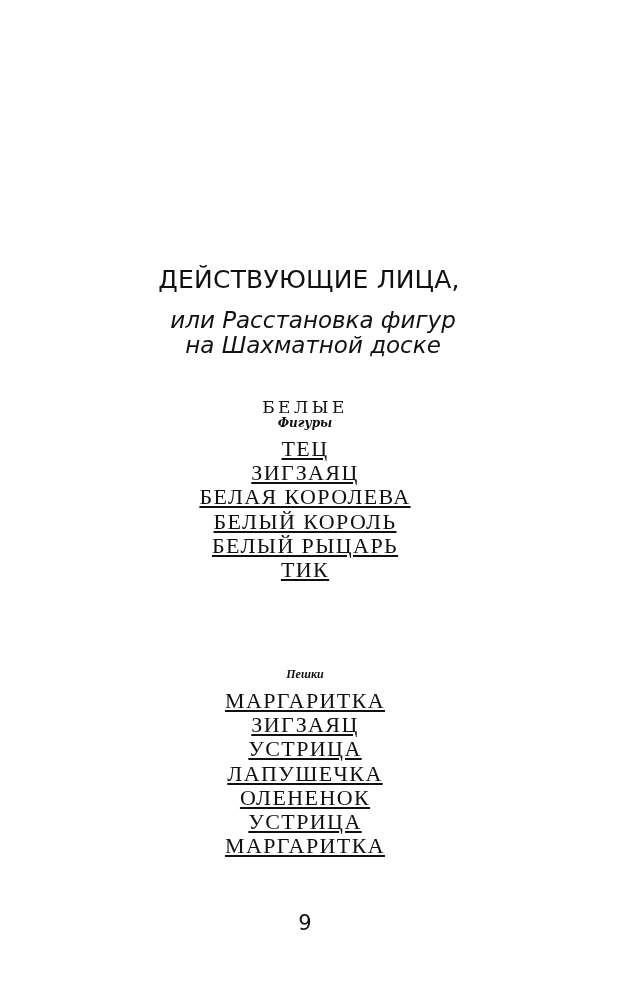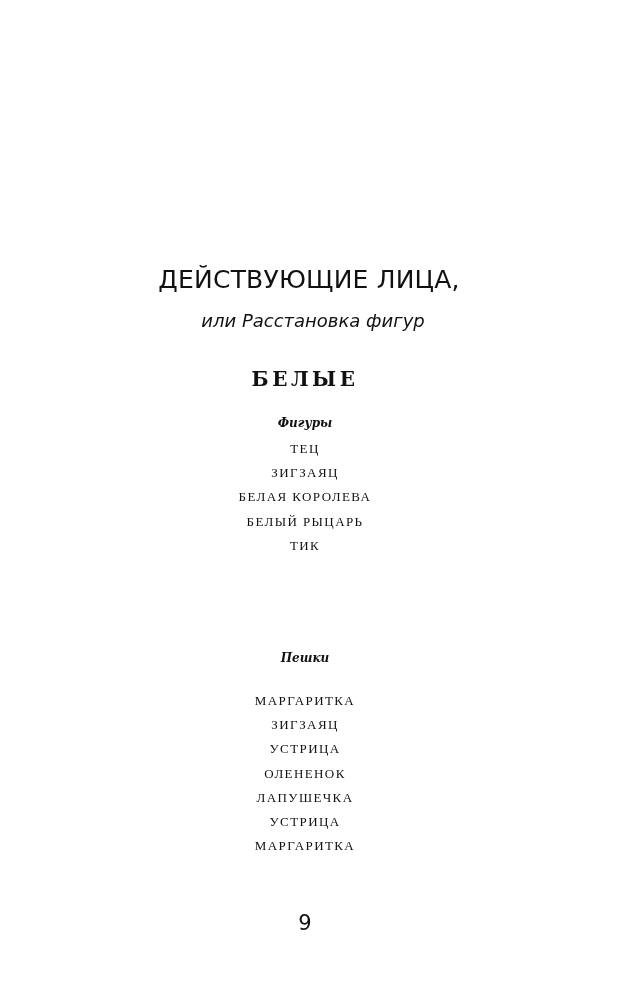--- a/index.html
+++ b/index.html
@@ -32,47 +32,48 @@
       font-family: "DejaVu Sans", sans-serif;
       font-size: 25px;
       letter-spacing: 0.2px;
       line-height: 32px;
       left: 4px;
     }
     .subtitle {
       top: 293px;
       font-family: "DejaVu Sans", sans-serif;
       font-style: italic;
-      font-size: 18px;
+      font-size: 23px;
       line-height: 25px;
       left: 8px;
     }
     .subtitle div { white-space: nowrap; }
     .side-heading {
-      top: 352px;
+      top: 380px;
       font-family: "DejaVu Serif", serif;
-      font-weight: bold;
-      font-size: 20px;
+      font-weight: normal;
+      font-size: 17px;
       letter-spacing: 3.5px;
       line-height: 24px;
     }
     .group-heading {
       font-family: "DejaVu Serif", serif;
       font-weight: bold;
       font-style: italic;
       font-size: 12px;
       line-height: 22px;
     }
     .g1 { top: 397px; }
-    .g2 { top: 632px; }
+    .g2 { top: 648px; font-family: Liberation Serif, serif; }
     .list {
       font-family: "Liberation Serif", serif;
-      font-size: 13px;
+      font-size: 22px;
       letter-spacing: 1.4px;
       line-height: 24.2px;
+      text-decoration: underline;
     }
     .list div { white-space: nowrap; }
     .l1 { top: 422px; }
     .l2 { top: 674px; }
     .page-number {
       top: 895px;
       font-family: "DejaVu Sans", sans-serif;
       font-size: 21px;
       line-height: 26px;
       left: 0;
@@ -80,41 +81,43 @@
   </style>
 </head>
 <body>
 
 <div class="page">
 
   <div class="center-col title">ДЕЙСТВУЮЩИЕ ЛИЦА,</div>
 
   <div class="center-col subtitle">
     <div>или Расстановка фигур</div>
+    <div>на Шахматной доске</div>
   </div>
 
   <div class="center-col side-heading">БЕЛЫЕ</div>
 
   <div class="center-col group-heading g1">Фигуры</div>
 
   <div class="center-col list l1">
     <div>ТЕЦ</div>
     <div>ЗИГЗАЯЦ</div>
     <div>БЕЛАЯ КОРОЛЕВА</div>
+    <div>БЕЛЫЙ КОРОЛЬ</div>
     <div>БЕЛЫЙ РЫЦАРЬ</div>
     <div>ТИК</div>
   </div>
 
   <div class="center-col group-heading g2">Пешки</div>
 
   <div class="center-col list l2">
     <div>МАРГАРИТКА</div>
     <div>ЗИГЗАЯЦ</div>
     <div>УСТРИЦА</div>
+    <div>ЛАПУШЕЧКА</div>
     <div>ОЛЕНЕНОК</div>
-    <div>ЛАПУШЕЧКА</div>
     <div>УСТРИЦА</div>
     <div>МАРГАРИТКА</div>
   </div>
 
   <div class="center-col page-number">9</div>
 
 </div>
 
 </body></html>

